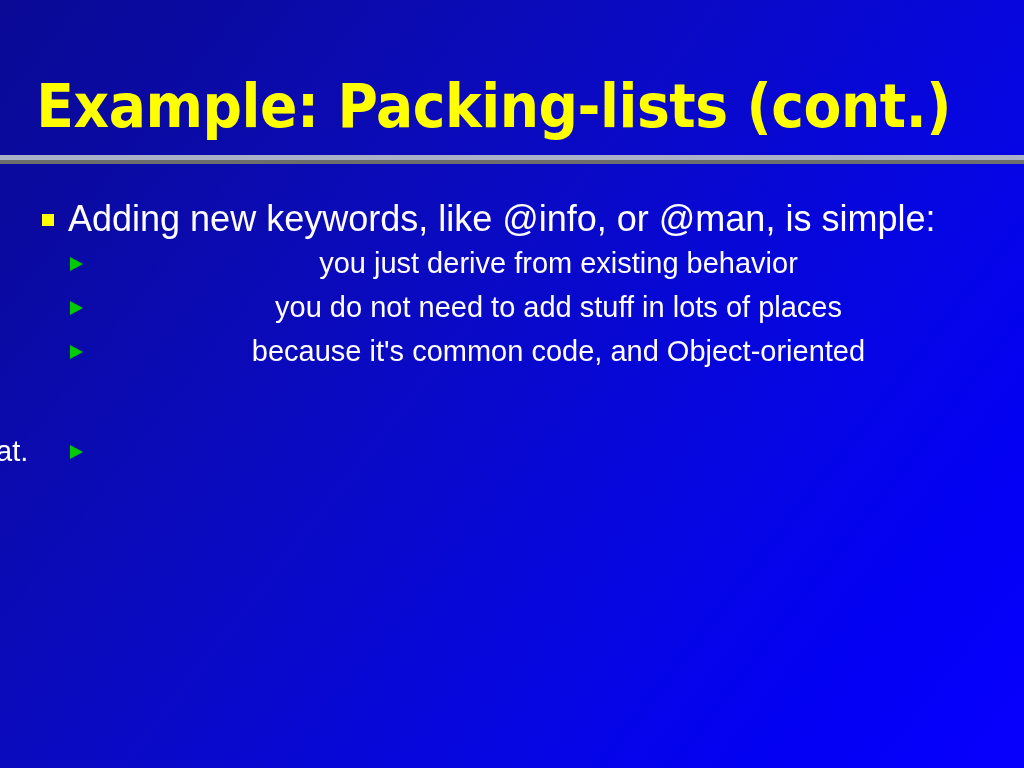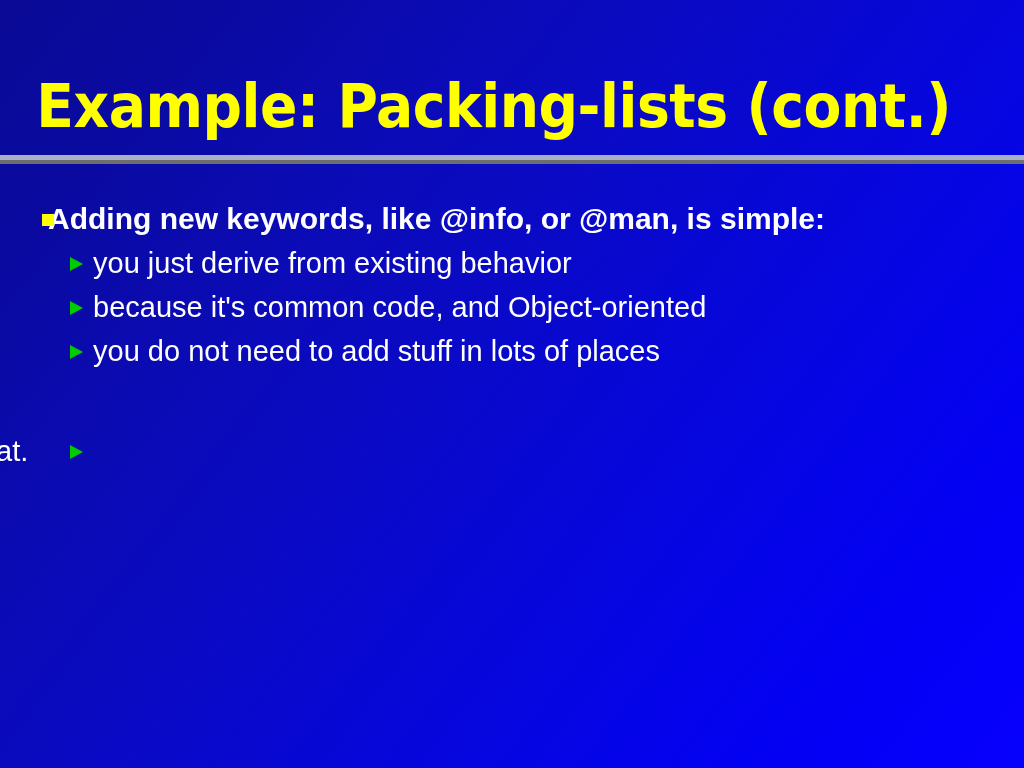--- a/index.html
+++ b/index.html
@@ -92,39 +92,39 @@
     position: relative;
     display: block;
     color: #ffffff;
     font-family: "Liberation Sans", sans-serif;
     font-weight: normal;
     white-space: nowrap;
   }
 
   
   .level1 {
-    font-size: 30px;
+    font-size: 36px;
     line-height: 45px;
-    padding-left: 48px;
-    font-weight: bold;
+    padding-left: 68px;
   }
   .level1 .marker-square {
     position: absolute;
     left: 42px;
     top: 18px;
     width: 12px;
     height: 12px;
     background: #ffff00;
   }
 
   
   .level2 {
     font-size: 29px;
     line-height: 44px;
     padding-left: 93px;
+    text-align: center;
   }
   .level2 .marker-triangle {
     position: absolute;
     left: 70px;
     top: 16px;
     width: 0;
     height: 0;
     border-top: 7px solid transparent;
     border-bottom: 7px solid transparent;
     border-left: 13px solid #00cc00;
@@ -168,26 +168,26 @@
       <span>Adding new keywords, like @info, or @man, is simple:</span>
     </div>
 
     <div class="bullet-row level2">
       <span class="marker-triangle"></span>
       <span>you just derive from existing behavior</span>
     </div>
 
     <div class="bullet-row level2">
       <span class="marker-triangle"></span>
-      <span>because it's common code, and Object-oriented</span>
+      <span>you do not need to add stuff in lots of places</span>
     </div>
 
     <div class="bullet-row level2">
       <span class="marker-triangle"></span>
-      <span>you do not need to add stuff in lots of places</span>
+      <span>because it's common code, and Object-oriented</span>
     </div>
 
     <div class="spacer-row"></div>
 
 
     <div class="bullet-row level2">
       <span class="marker-triangle"></span>
     </div>
 
     <div class="wrap-overflow">at.</div>

